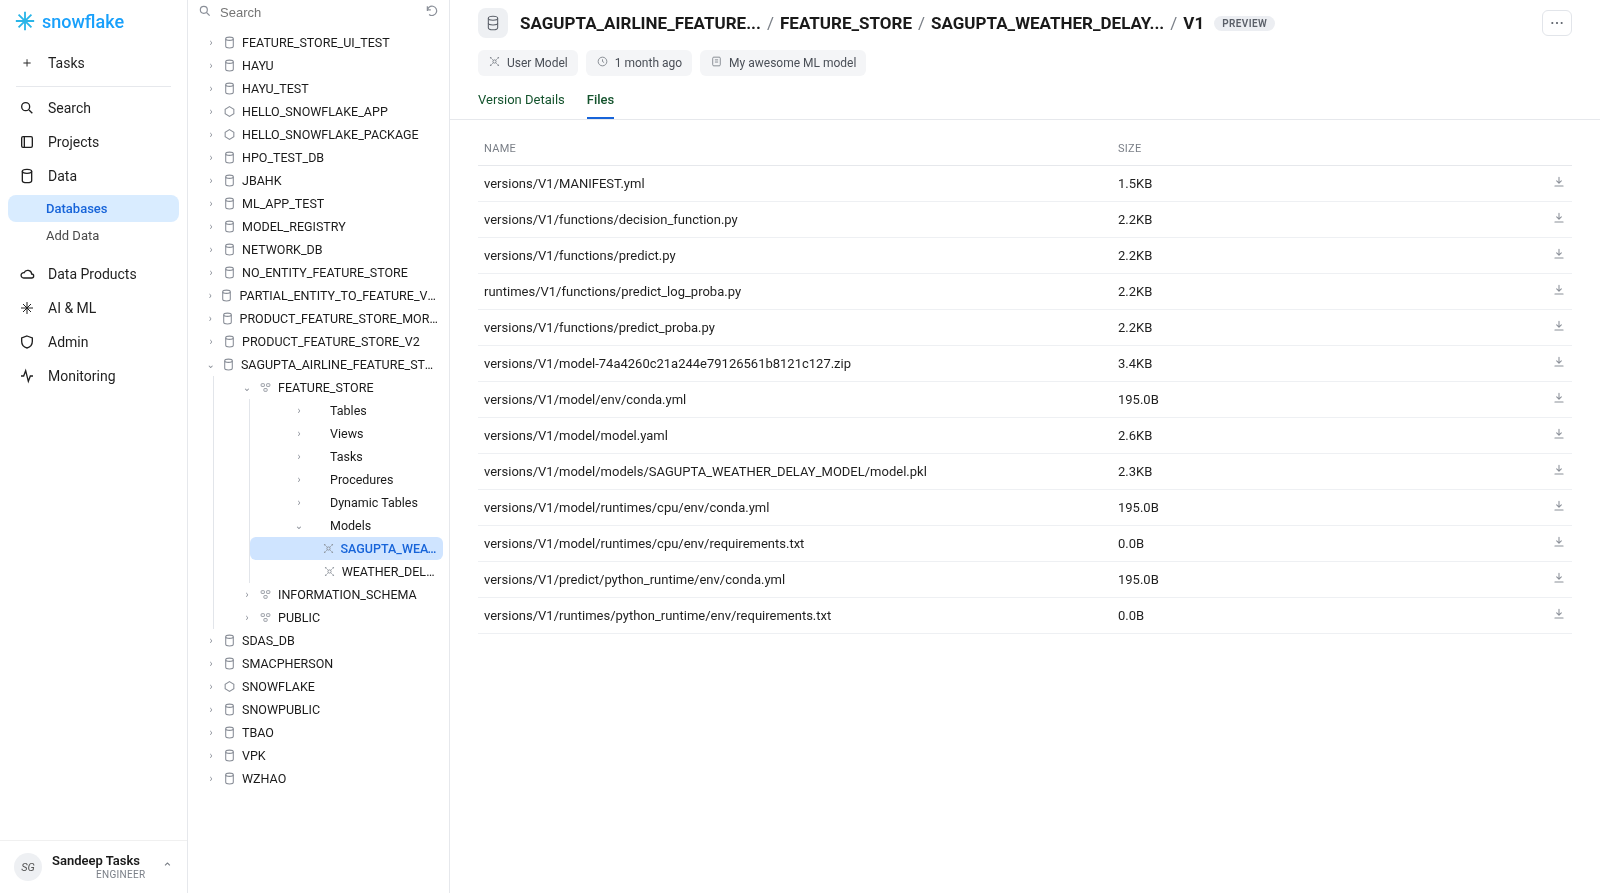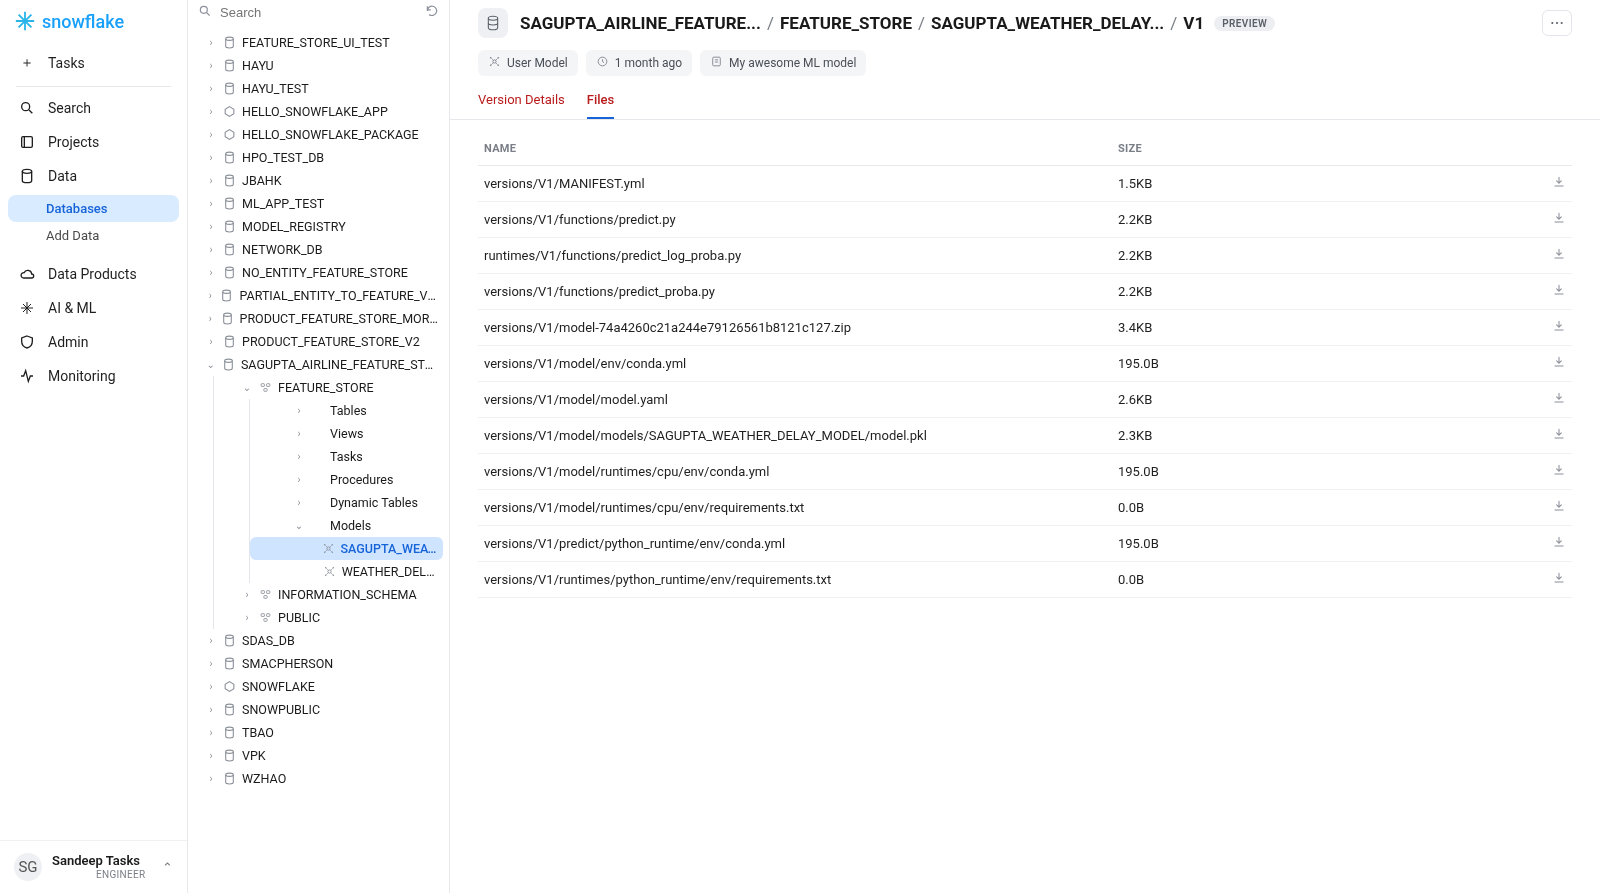--- a/index.html
+++ b/index.html
@@ -10,21 +10,21 @@
   .logo { display:flex; align-items:center; gap:6px; padding:10px 14px 12px; color:#18a0fb; font-weight:500; font-size:18px; }
   .logo svg { width:22px; height:22px; }
   .nav-items { flex:1; padding:2px 8px; }
   .nav-item { display:flex; align-items:center; gap:12px; padding:8px 10px; border-radius:8px; color:#1f1f1f; cursor:pointer; font-size:14px; }
   .nav-item .nico { width:18px; height:18px; color:#1f1f1f; display:flex; align-items:center; justify-content:center; }
   .nav-sub { margin:2px 0 8px 0; }
   .nav-sub .sub { padding:6px 10px 6px 38px; border-radius:8px; font-size:13px; cursor:pointer; color:#4a4a4a; }
   .nav-sub .sub.active { background:#d9ecff; color:#1764d9; font-weight:500; }
   .nav-divider { border-top:1px solid #e6e8ec; margin:6px 8px 4px; }
   .user-footer { display:flex; align-items:center; gap:10px; padding:12px 14px; border-top:1px solid #f0f0f0; }
-  .avatar { width:28px; height:28px; border-radius:50%; background:#eef0f3; color:#555; font-size:15px; display:flex; align-items:center; justify-content:center; }
+  .avatar { width:28px; height:28px; border-radius:50%; background:#eef0f3; color:#555; font-size:11px; display:flex; align-items:center; justify-content:center;font-style:italic; }
   .user-footer .meta { flex:1; line-height:1.2; }
   .user-footer .name { font-size:13px; font-weight:600; }
   .user-footer .role { font-size:10px; color:#7a7f87; letter-spacing:.3px;margin-left:44px; }
   .user-footer .chev { color:#7a7f87; }
 
   
   .treepanel { width:262px; border-right:1px solid #e6e8ec; display:flex; flex-direction:column; }
   .tree-search { display:flex; align-items:center; gap:8px; padding:4px 10px 8px; color:#8a8f98; }
   .tree-search input { flex:1; border:none; outline:none; font-size:13px; color:#333; background:transparent; }
   .tree-refresh { color:#8a8f98; cursor:pointer; }
@@ -41,25 +41,25 @@
   .header { display:flex; align-items:center; gap:12px; padding:8px 28px 2px; }
   .db-badge { width:30px; height:30px; border-radius:8px; background:#eef0f3; display:flex; align-items:center; justify-content:center; color:#5a5f68; }
   .crumbs { display:flex; align-items:center; gap:6px; font-size:17px; font-weight:700; color:#1a1a1a; }
   .crumbs .sep { color:#7a7f87; font-weight:400; }
   .pill { font-size:10px; font-weight:600; letter-spacing:.4px; background:#eceef2; color:#5a5f68; padding:2px 8px; border-radius:10px; margin-left:4px; }
   .header .more { margin-left:auto; width:30px; height:26px; border:1px solid #e2e5ea; border-radius:6px; display:flex; align-items:center; justify-content:center; color:#5a5f68; cursor:pointer; }
   .chips { display:flex; gap:8px; padding:10px 28px 4px; }
   .chip { display:flex; align-items:center; gap:6px; font-size:12px; color:#4a4f57; background:#f4f5f7; border-radius:6px; padding:5px 10px; }
   .chip svg { width:13px; height:13px; color:#7a7f87; }
   .tabs { display:flex; gap:22px; padding:12px 28px 0; border-bottom:1px solid #e6e8ec; }
-  .tab { padding:0 0 10px; font-size:13px; color:#b91c1c; cursor:pointer;text-align:center; }
+  .tab { padding:0 0 10px; font-size:13px; color:#14532d; cursor:pointer;text-align:center; }
   .tab.active { border-bottom:2px solid #1764d9; font-weight:500; }
   .tablewrap { padding:12px 28px; overflow:auto; }
   table { width:100%; border-collapse:collapse; }
-  th { text-align:left; font-size:11px; color:#7a7f87; font-weight:700; letter-spacing:.3px; padding:10px 6px; border-bottom:1px solid #e6e8ec; }
+  th { text-align:left; font-size:11px; color:#7a7f87; font-weight:400; letter-spacing:.3px; padding:10px 6px; border-bottom:1px solid #e6e8ec; }
   th.size, td.size { width:420px; }
   td { padding:9px 6px; border-bottom:1px solid #eef0f3; font-size:13px; color:#1f1f1f; }
   td.dl { width:40px; text-align:right; }
   .dlbtn { color:#8a8f98; cursor:pointer; display:inline-flex; }
   .dlbtn svg { width:14px; height:14px; }
 </style>
 </head>
 <body>
 
 <div class="app">
@@ -557,20 +557,29 @@
             <tr>
               <td>versions/V1/MANIFEST.yml</td>
               <td class="size">1.5KB</td>
               <td class="dl"><span class="dlbtn">
                   <svg viewBox="0 0 24 24">
                     <path d="M12 4v10m0 0l-4-4m4 4l4-4M5 19h14" stroke="currentColor" stroke-width="1.8" fill="none" stroke-linecap="round"></path>
                   </svg>
                 </span></td>
             </tr>
             <tr>
+              <td>versions/V1/functions/decision_function.py</td>
+              <td class="size">2.2KB</td>
+              <td class="dl"><span class="dlbtn">
+                  <svg viewBox="0 0 24 24">
+                    <path d="M12 4v10m0 0l-4-4m4 4l4-4M5 19h14" stroke="currentColor" stroke-width="1.8" fill="none" stroke-linecap="round"></path>
+                  </svg>
+                </span></td>
+            </tr>
+            <tr>
               <td>versions/V1/functions/predict.py</td>
               <td class="size">2.2KB</td>
               <td class="dl"><span class="dlbtn">
                   <svg viewBox="0 0 24 24">
                     <path d="M12 4v10m0 0l-4-4m4 4l4-4M5 19h14" stroke="currentColor" stroke-width="1.8" fill="none" stroke-linecap="round"></path>
                   </svg>
                 </span></td>
             </tr>
             <tr>
               <td>runtimes/V1/functions/predict_log_proba.py</td>

